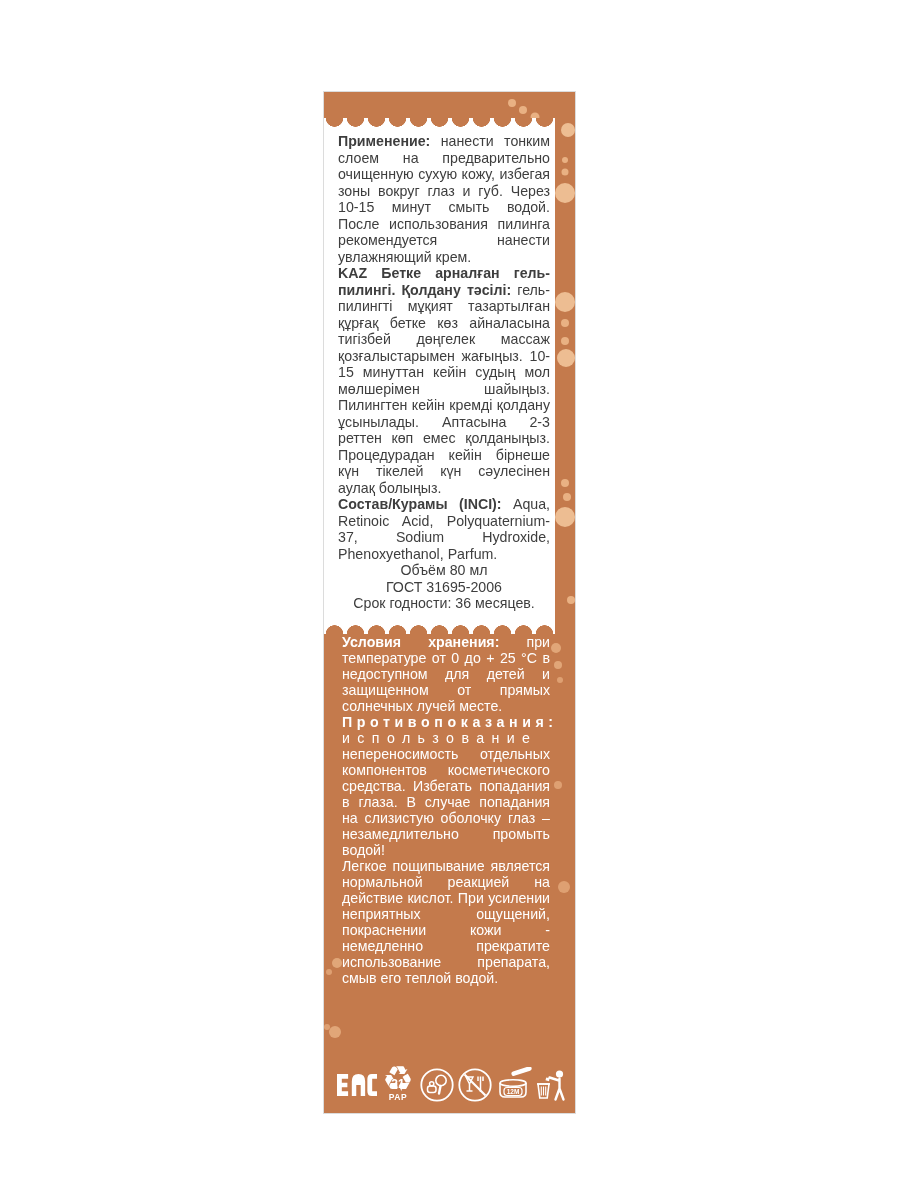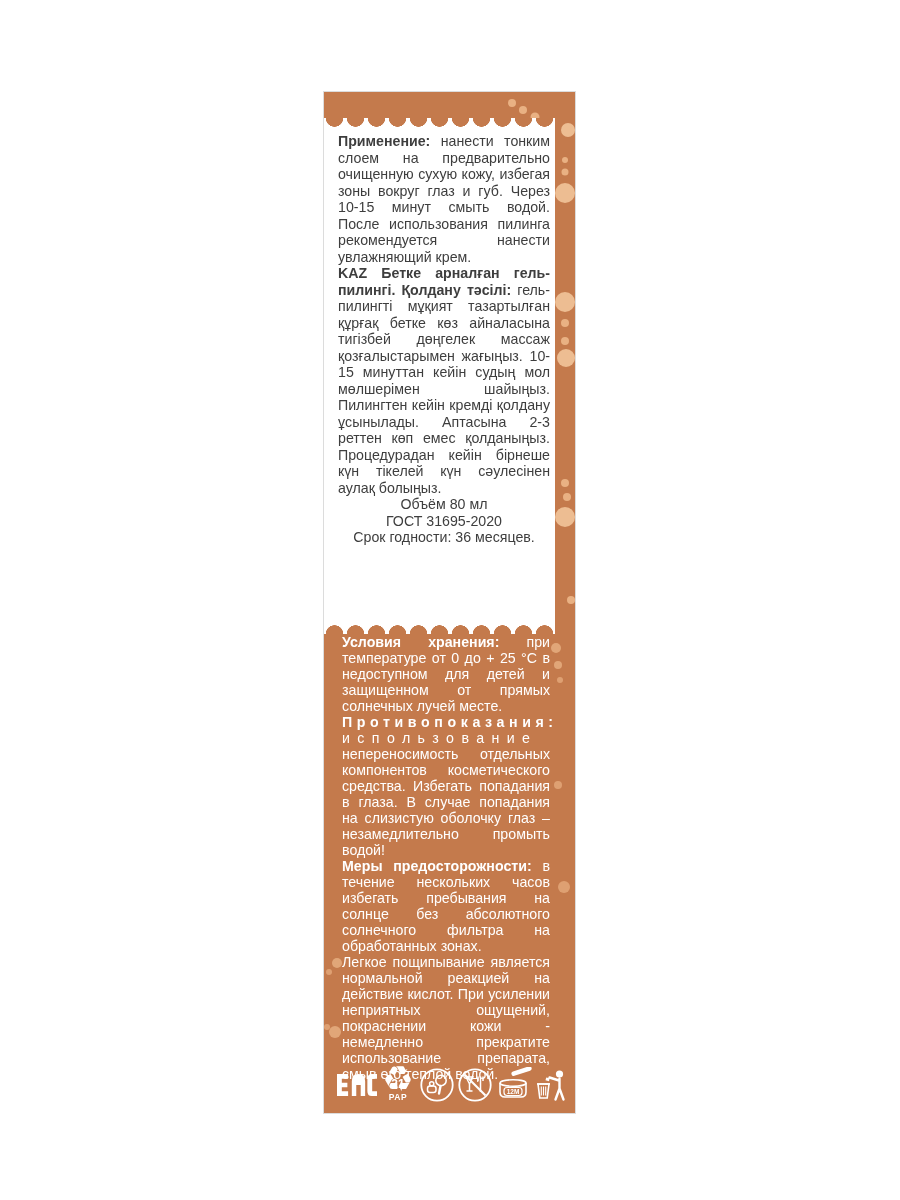--- a/index.html
+++ b/index.html
@@ -76,32 +76,32 @@
     </g>
   </svg>
 
   <div class="panel">
     <div class="scallop sc-top"></div>
     <div class="scallop sc-bot"></div>
 
     <div class="panel-text">
       <p><span class="b">Применение:</span><span> нанести тонким слоем на предварительно очищенную сухую кожу, избегая зоны вокруг глаз и губ. Через 10-15 минут смыть водой. После использования пилинга рекомендуется нанести увлажняющий крем.</span></p>
       <p><span class="b">KAZ Бетке арналған гель-пилингі. Қолдану тәсілі:</span><span> гель-пилингті мұқият тазартылған құрғақ бетке көз айналасына тигізбей дөңгелек массаж қозғалыстарымен жағыңыз. 10-15 минуттан кейін судың мол мөлшерімен шайыңыз. Пилингтен кейін кремді қолдану ұсынылады. Аптасына 2-3 реттен көп емес қолданыңыз. Процедурадан кейін бірнеше күн тікелей күн сәулесінен аулақ болыңыз.</span></p>
+      <p><span class="b">Состав/Курамы (INCI):</span><span> Aqua, Retinoic Acid, Polyquaternium-37, Sodium Hydroxide, Phenoxyethanol, Parfum.</span></p>
       <p class="plain">Объём 80 мл</p>
-      <p class="plain">ГОСТ 31695-2020</p>
+      <p class="plain">ГОСТ 31695-2006</p>
       <p class="plain">Срок годности: 36 месяцев.</p>
     </div>
   </div>
 
   <div class="orange-text">
     <p><span class="b">Условия хранения:</span><span> при температуре от 0 до + 25 °C в недоступном для детей и защищенном от прямых солнечных лучей месте.</span></p>
     <div class="spread">Противопоказания:</div>
     <div class="spread2">использование</div>
     <p>непереносимость отдельных компонентов косметического средства. Избегать попадания в глаза. В случае попадания на слизистую оболочку глаз – незамедлительно промыть водой!</p>
-    <p><span class="b">Меры предосторожности:</span><span> в течение нескольких часов избегать пребывания на солнце без абсолютного солнечного фильтра на обработанных зонах.</span></p>
     <p>Легкое пощипывание является нормальной реакцией на действие кислот. При усилении неприятных ощущений, покраснении кожи -  немедленно прекратите использование препарата, смыв его теплой водой.</p>
   </div>
 
   <div class="icons">
 
     <div class="icon">
       <svg width="40" height="30" viewBox="0 0 54 30" fill="#ffffff">
         <path d="M0,0 H15 V6.5 H6.5 V11.8 H14 V18.2 H6.5 V23.5 H15 V30 H0 Z"></path>
         <path transform="translate(20,0)" d="M0,30 V10 Q0,0 9,0 Q18,0 18,10 V30 H12 V15 H6 V30 Z"></path>
         <path transform="translate(41,0)" d="M13,0 V6.5 H6.5 V23.5 H13 V30 H6 Q0,30 0,23 V7 Q0,0 6,0 Z"></path>

